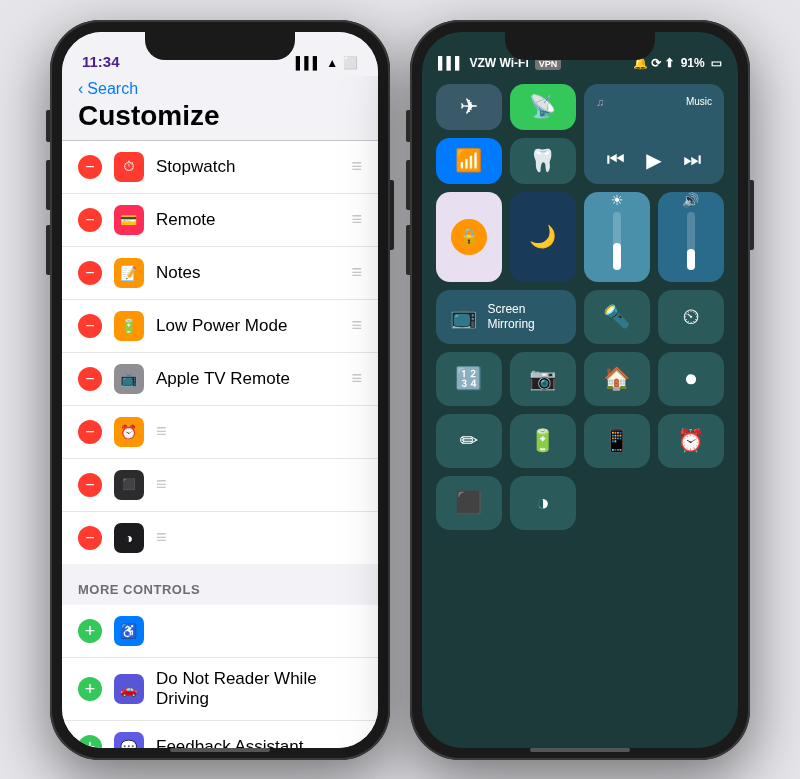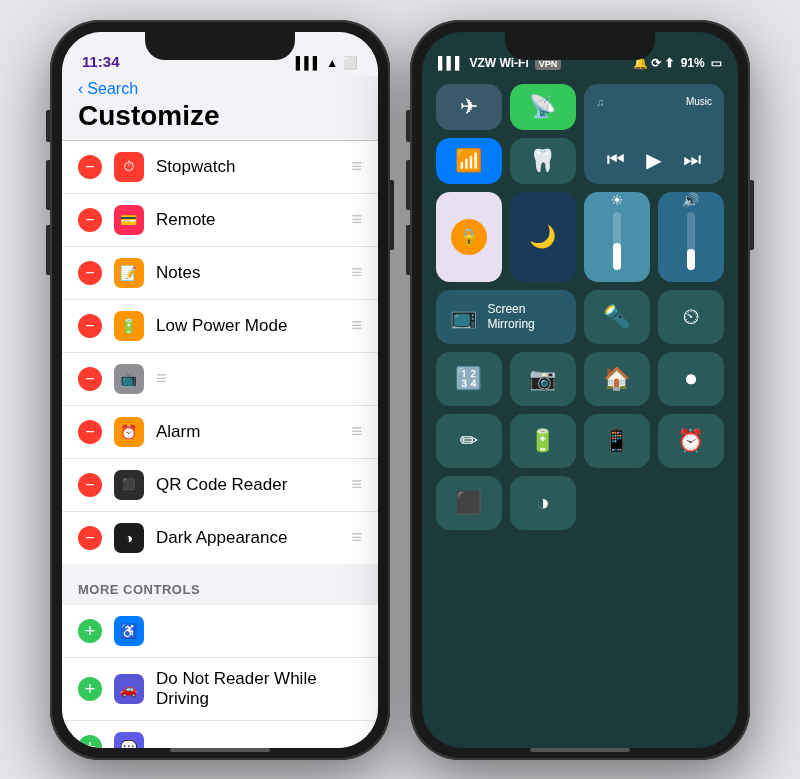--- a/index.html
+++ b/index.html
@@ -397,47 +397,45 @@
             </div>
           <span class="item-label">Low Power Mode</span>
           <span class="drag-handle">≡</span>
         </div>
 
         <div class="list-item">
           <div class="remove-btn">−</div>
           <div class="app-icon" style="background:#8e8e93;">
               <span style="color:white;font-size:14px;">📺</span>
             </div>
+          <span class="item-label">Apple TV Remote</span>
           <span class="drag-handle">≡</span>
         </div>
 
         <div class="list-item">
           <div class="remove-btn">−</div>
           <div class="app-icon" style="background:#ff9500;">
               <span style="color:white;font-size:14px;">⏰</span>
             </div>
-          <span class="item-label">Alarm</span>
           <span class="drag-handle">≡</span>
         </div>
 
         <div class="list-item">
           <div class="remove-btn">−</div>
           <div class="app-icon" style="background:#2c2c2e;">
               <span style="color:white;font-size:11px;">⬛</span>
             </div>
-          <span class="item-label">QR Code Reader</span>
           <span class="drag-handle">≡</span>
         </div>
 
         <div class="list-item">
           <div class="remove-btn">−</div>
           <div class="app-icon" style="background:#1c1c1e;">
               <span style="color:white;font-size:14px;">◑</span>
             </div>
-          <span class="item-label">Dark Appearance</span>
           <span class="drag-handle">≡</span>
         </div>
       </div>
 
       <div class="section-header">MORE CONTROLS</div>
       <div class="list-section">
 
         <div class="list-item">
           <div class="add-btn">+</div>
           <div class="app-icon" style="background:#007aff;">
@@ -451,20 +449,21 @@
               <span style="color:white;font-size:14px;">🚗</span>
             </div>
           <span class="item-label">Do Not Reader While Driving</span>
         </div>
 
         <div class="list-item">
           <div class="add-btn">+</div>
           <div class="app-icon" style="background:#5e5ce6;">
               <span style="color:white;font-size:14px;">💬</span>
             </div>
+          <span class="item-label">Feedback Assistant</span>
         </div>
 
       </div>
 
     </div>
 
   </div>
   <div class="home-bar"></div>
 </div>
 

